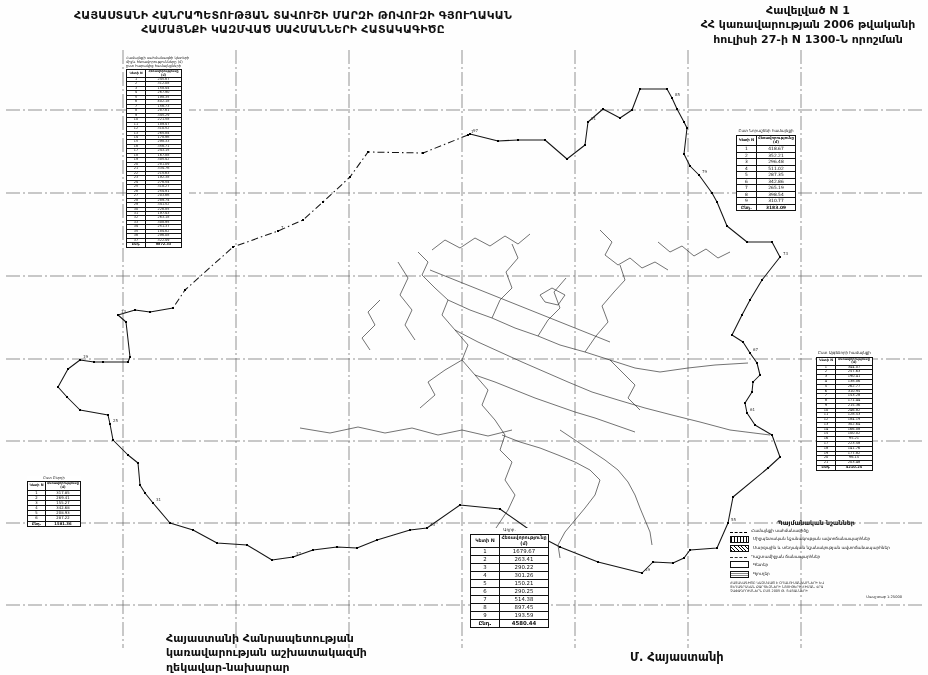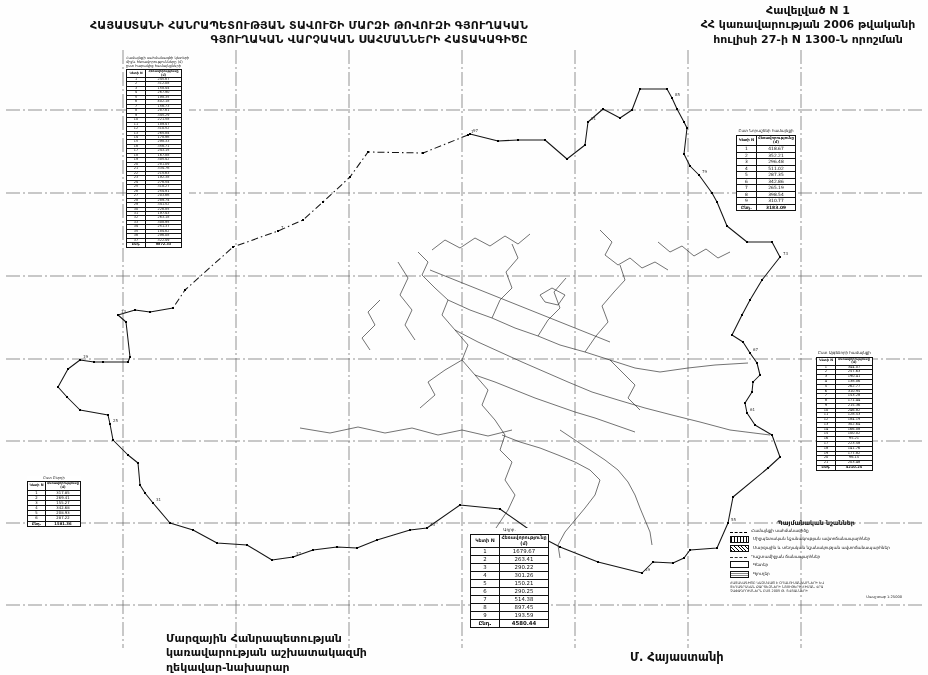--- a/index.html
+++ b/index.html
@@ -10,21 +10,21 @@
   }
   #mapSvg{position:absolute;left:0;top:0;width:928px;height:675px;}
   .grid{stroke:#666;stroke-width:.7;stroke-dasharray:14 3 2 3;fill:none;}
   .boundary{stroke:#151515;stroke-width:1.05;fill:none;stroke-linejoin:round;}
   .boundary.dashed{stroke-dasharray:7 3 1.5 3;}
   .stream{stroke:#262626;stroke-width:.65;fill:none;stroke-linejoin:round;}
   .vmark{fill:#000;}
   .vlabel{font-size:4px;fill:#333;font-family:"DejaVu Sans",sans-serif;}
 
   .map-title{
-    position:absolute;left:58px;top:19px;width:470px;text-align:right;
+    position:absolute;left:58px;top:9px;width:470px;text-align:center;
     font-size:11px;font-weight:bold;line-height:1.3;letter-spacing:.2px;
   }
   .appendix{
     position:absolute;left:671px;top:4px;width:274px;text-align:center;
     font-size:11px;font-weight:bold;line-height:1.3;white-space:pre-line;
   }
   .attribution{
     position:absolute;left:166px;top:632px;font-size:11px;font-weight:bold;
     line-height:1.3;white-space:pre-line;
   }
@@ -239,21 +239,21 @@
       <polyline points="540,295 552,288 565,295 558,305 545,302 540,295" class="stream"></polyline>
       <polyline points="600,230 612,242 605,255 618,265 630,258 642,268 655,262 668,270" class="stream"></polyline>
       <polyline points="658,242 670,252 682,246 694,256 706,249 718,258 730,252" class="stream"></polyline>
       <polyline points="380,300 368,312 375,325 362,338 370,350" class="stream"></polyline>
       <polyline points="430,270 450,278 470,286 490,294 510,302 530,310 550,318 570,326 590,334 610,342" class="stream"></polyline>
       <polyline points="560,430 575,440 590,450 605,460 618,470 628,482 635,495 640,508 645,520 650,532 652,545" class="stream"></polyline>
     </svg>
 
   <div class="map-title">
     <div>ՀԱՅԱՍՏԱՆԻ ՀԱՆՐԱՊԵՏՈՒԹՅԱՆ ՏԱՎՈՒՇԻ ՄԱՐԶԻ ԹՈՎՈՒԶԻ ԳՅՈՒՂԱԿԱՆ</div>
-    <div>ԳՅՈՒՂԱԿԱՆ ՎԱՐՉԱԿԱՆ ՍԱՀՄԱՆՆԵՐԻ ՀԱՏԱԿԱԳԻԾԸ</div>
+    <div>ՀԱՄԱՅՆՔԻ ԿԱԶՄՎԱԾ ՍԱՀՄԱՆՆԵՐԻ ՀԱՏԱԿԱԳԻԾԸ</div>
   </div>
 
   <div class="appendix">Հավելված N 1
 ՀՀ կառավարության 2006 թվականի
 հուլիսի 27-ի N 1300-Ն որոշման</div>
 
   <div id="tbl-left-tall" class="tbl-wrap" style="left:126px;top:56px;">
     <div class="tbl-cap">Համայնքի սահմանագծի կետերի
 միջև հեռավորությունները (մ)
 ըստ հարակից համայնքների</div>
@@ -710,18 +710,18 @@
           <span class="sym village"></span>
           <span class="lbl">Գյուղեր</span>
         </div>
       </div>
     <div class="legend-notes">ՀԱՏԱԿԱԳԻԾԸ ԿԱԶՄՎԱԾ Է ՕԴԱԼՈՒՍԱՆԿԱՐՆԵՐԻ ԵՎ
 ՏԵՂԱԳՐԱԿԱՆ ՔԱՐՏԵԶՆԵՐԻ ՆՅՈՒԹԵՐԻ ՀԻՄԱՆ ՎՐԱ
 ՉԱՓԱԳՐՈՒՄՆԵՐՆ ԸՍՏ 2005 Թ. ՏՎՅԱԼՆԵՐԻ</div>
     <div class="legend-scale">Մասշտաբ 1:25000</div>
   </div>
 
-  <div class="attribution">Մարզային Հանրապետության
+  <div class="attribution">Հայաստանի Հանրապետության
 կառավարության աշխատակազմի
 ղեկավար-նախարար</div>
   <div class="signature">Մ. Հայաստանի</div>
 
 </div>
 
 </body></html>

